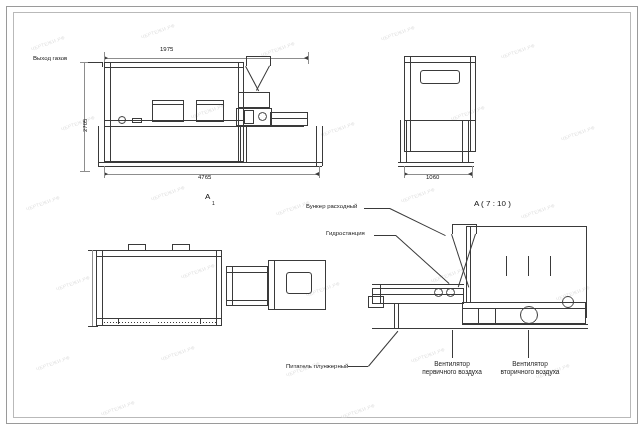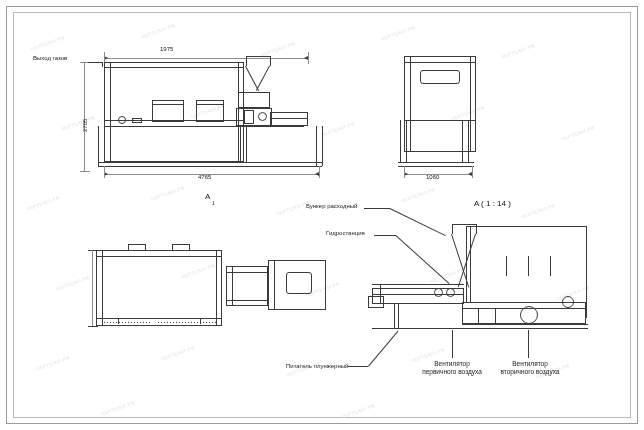--- a/index.html
+++ b/index.html
@@ -265,21 +265,21 @@
     <div class="box" style="left:286px; top:272px; width:26px; height:22px; border-radius:3px;"></div>
     <div class="ln v" style="left:274px; top:260px; height:50px;"></div>
 
     <div class="ln h" style="left:88px; top:250px; width:10px;"></div>
     <div class="ln h" style="left:88px; top:326px; width:10px;"></div>
     <div class="ln v lt" style="left:92px; top:250px; height:76px;"></div>
   </div>
 
   <div>
 
-    <div class="view-title" style="left:474px; top:199px;">A ( 1 : 14 )</div>
+    <div class="view-title" style="left:474px; top:199px;">A ( 7 : 10 )</div>
 
     <div class="ln v" style="left:452px; top:224px; height:10px;"></div>
     <div class="ln v" style="left:476px; top:224px; height:10px;"></div>
     <div class="ln h" style="left:452px; top:224px; width:24px;"></div>
     <div class="ln" style="left:452px; top:234px; width:56px; height:1px; transform:rotate(72deg); transform-origin:left top; background:#3a3a3a;"></div>
     <div class="ln" style="left:476px; top:234px; width:56px; height:1px; transform:rotate(108deg); transform-origin:left top; background:#3a3a3a;"></div>
 
     <div class="ln v" style="left:586px; top:226px; height:92px;"></div>
     <div class="ln h" style="left:466px; top:226px; width:120px;"></div>
 

